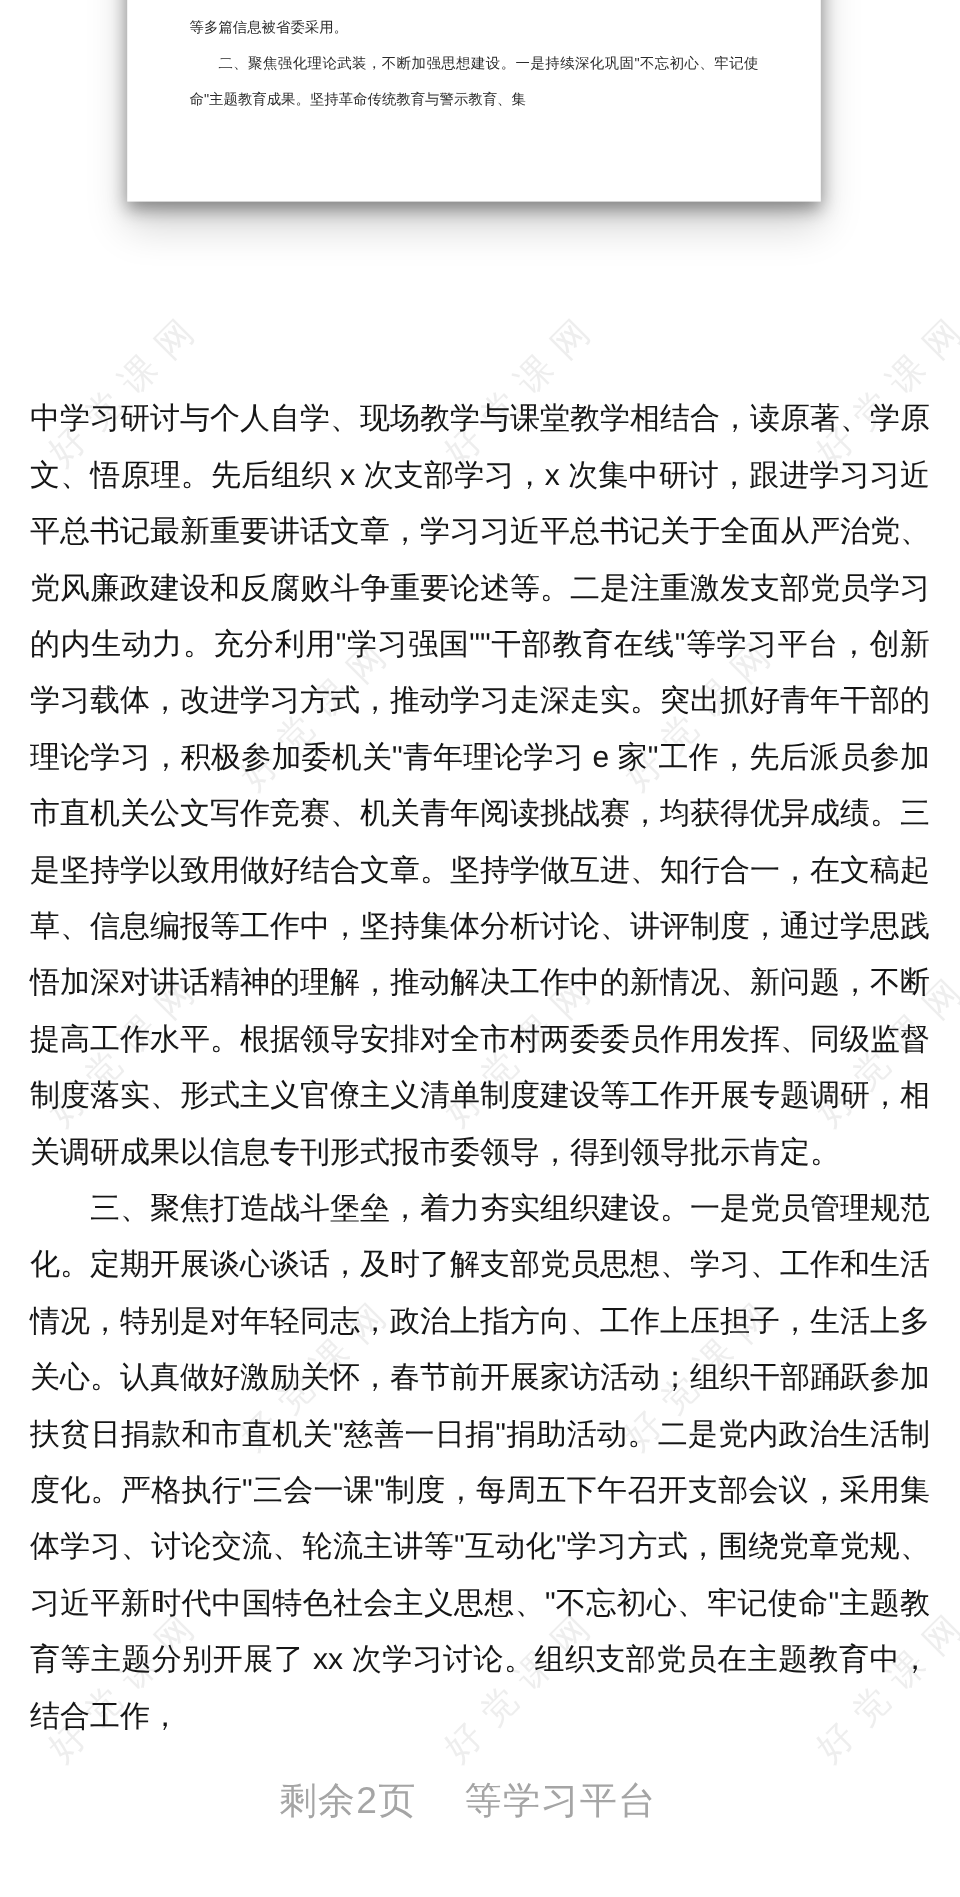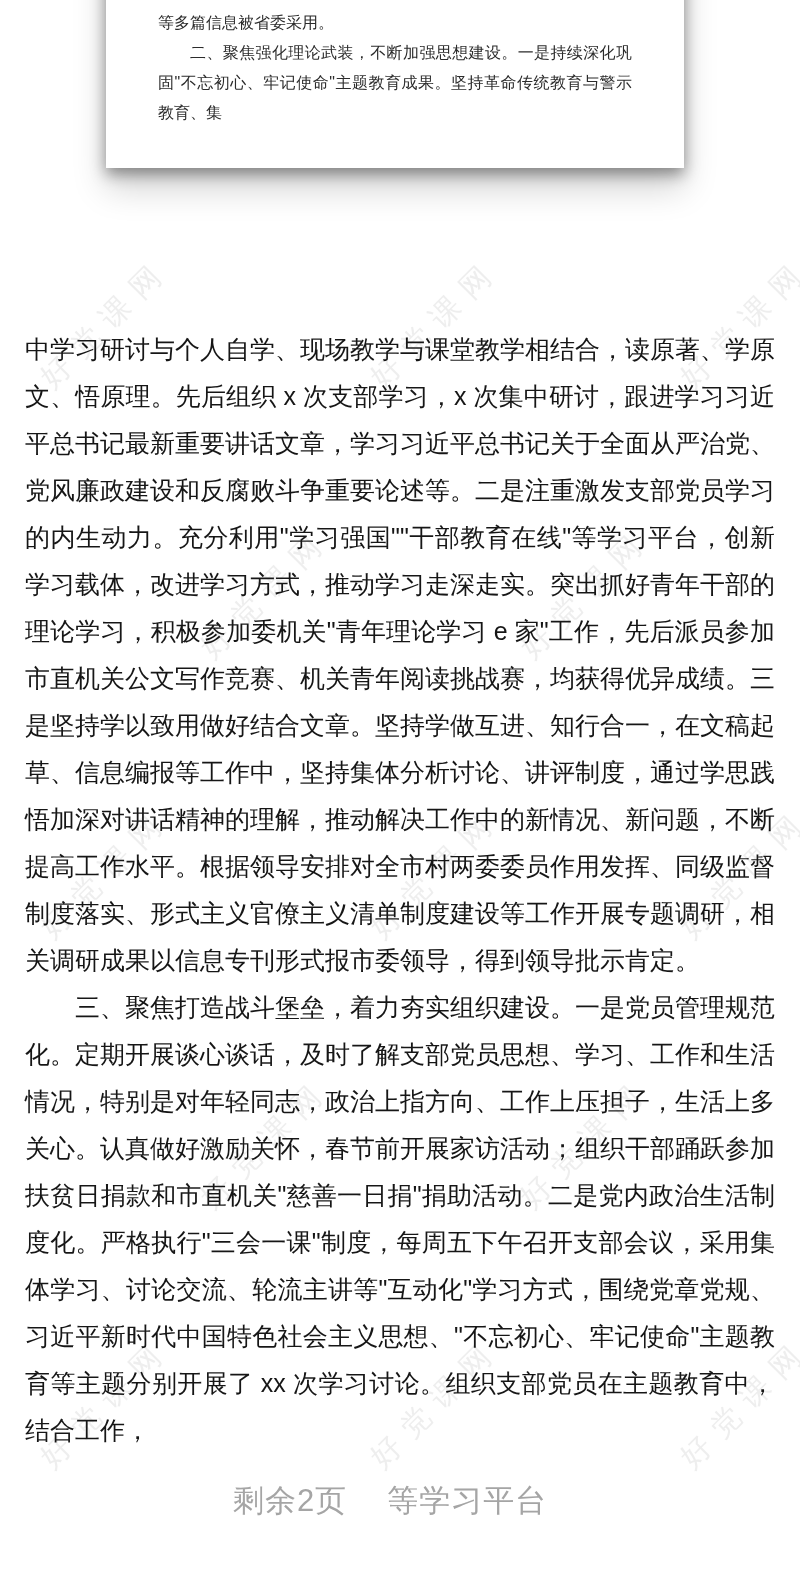--- a/index.html
+++ b/index.html
@@ -53,21 +53,21 @@
     width: 578px;
     height: 302px;
     box-sizing: border-box;
     padding: 142px 52px 0 52px;
     background: #ffffff;
     box-shadow: 0 6px 14px rgba(0, 0, 0, 0.40), 0 20px 32px rgba(0, 0, 0, 0.18);
     z-index: 3;
   }
   .preview-card p {
     margin: 0;
-    font-size: 16px;
+    font-size: 12px;
     line-height: 30px;
     color: #2b2b2b;
     text-align: justify;
   }
 
   
   .doc-body {
     position: absolute;
     left: 25px;
     top: 326px;

